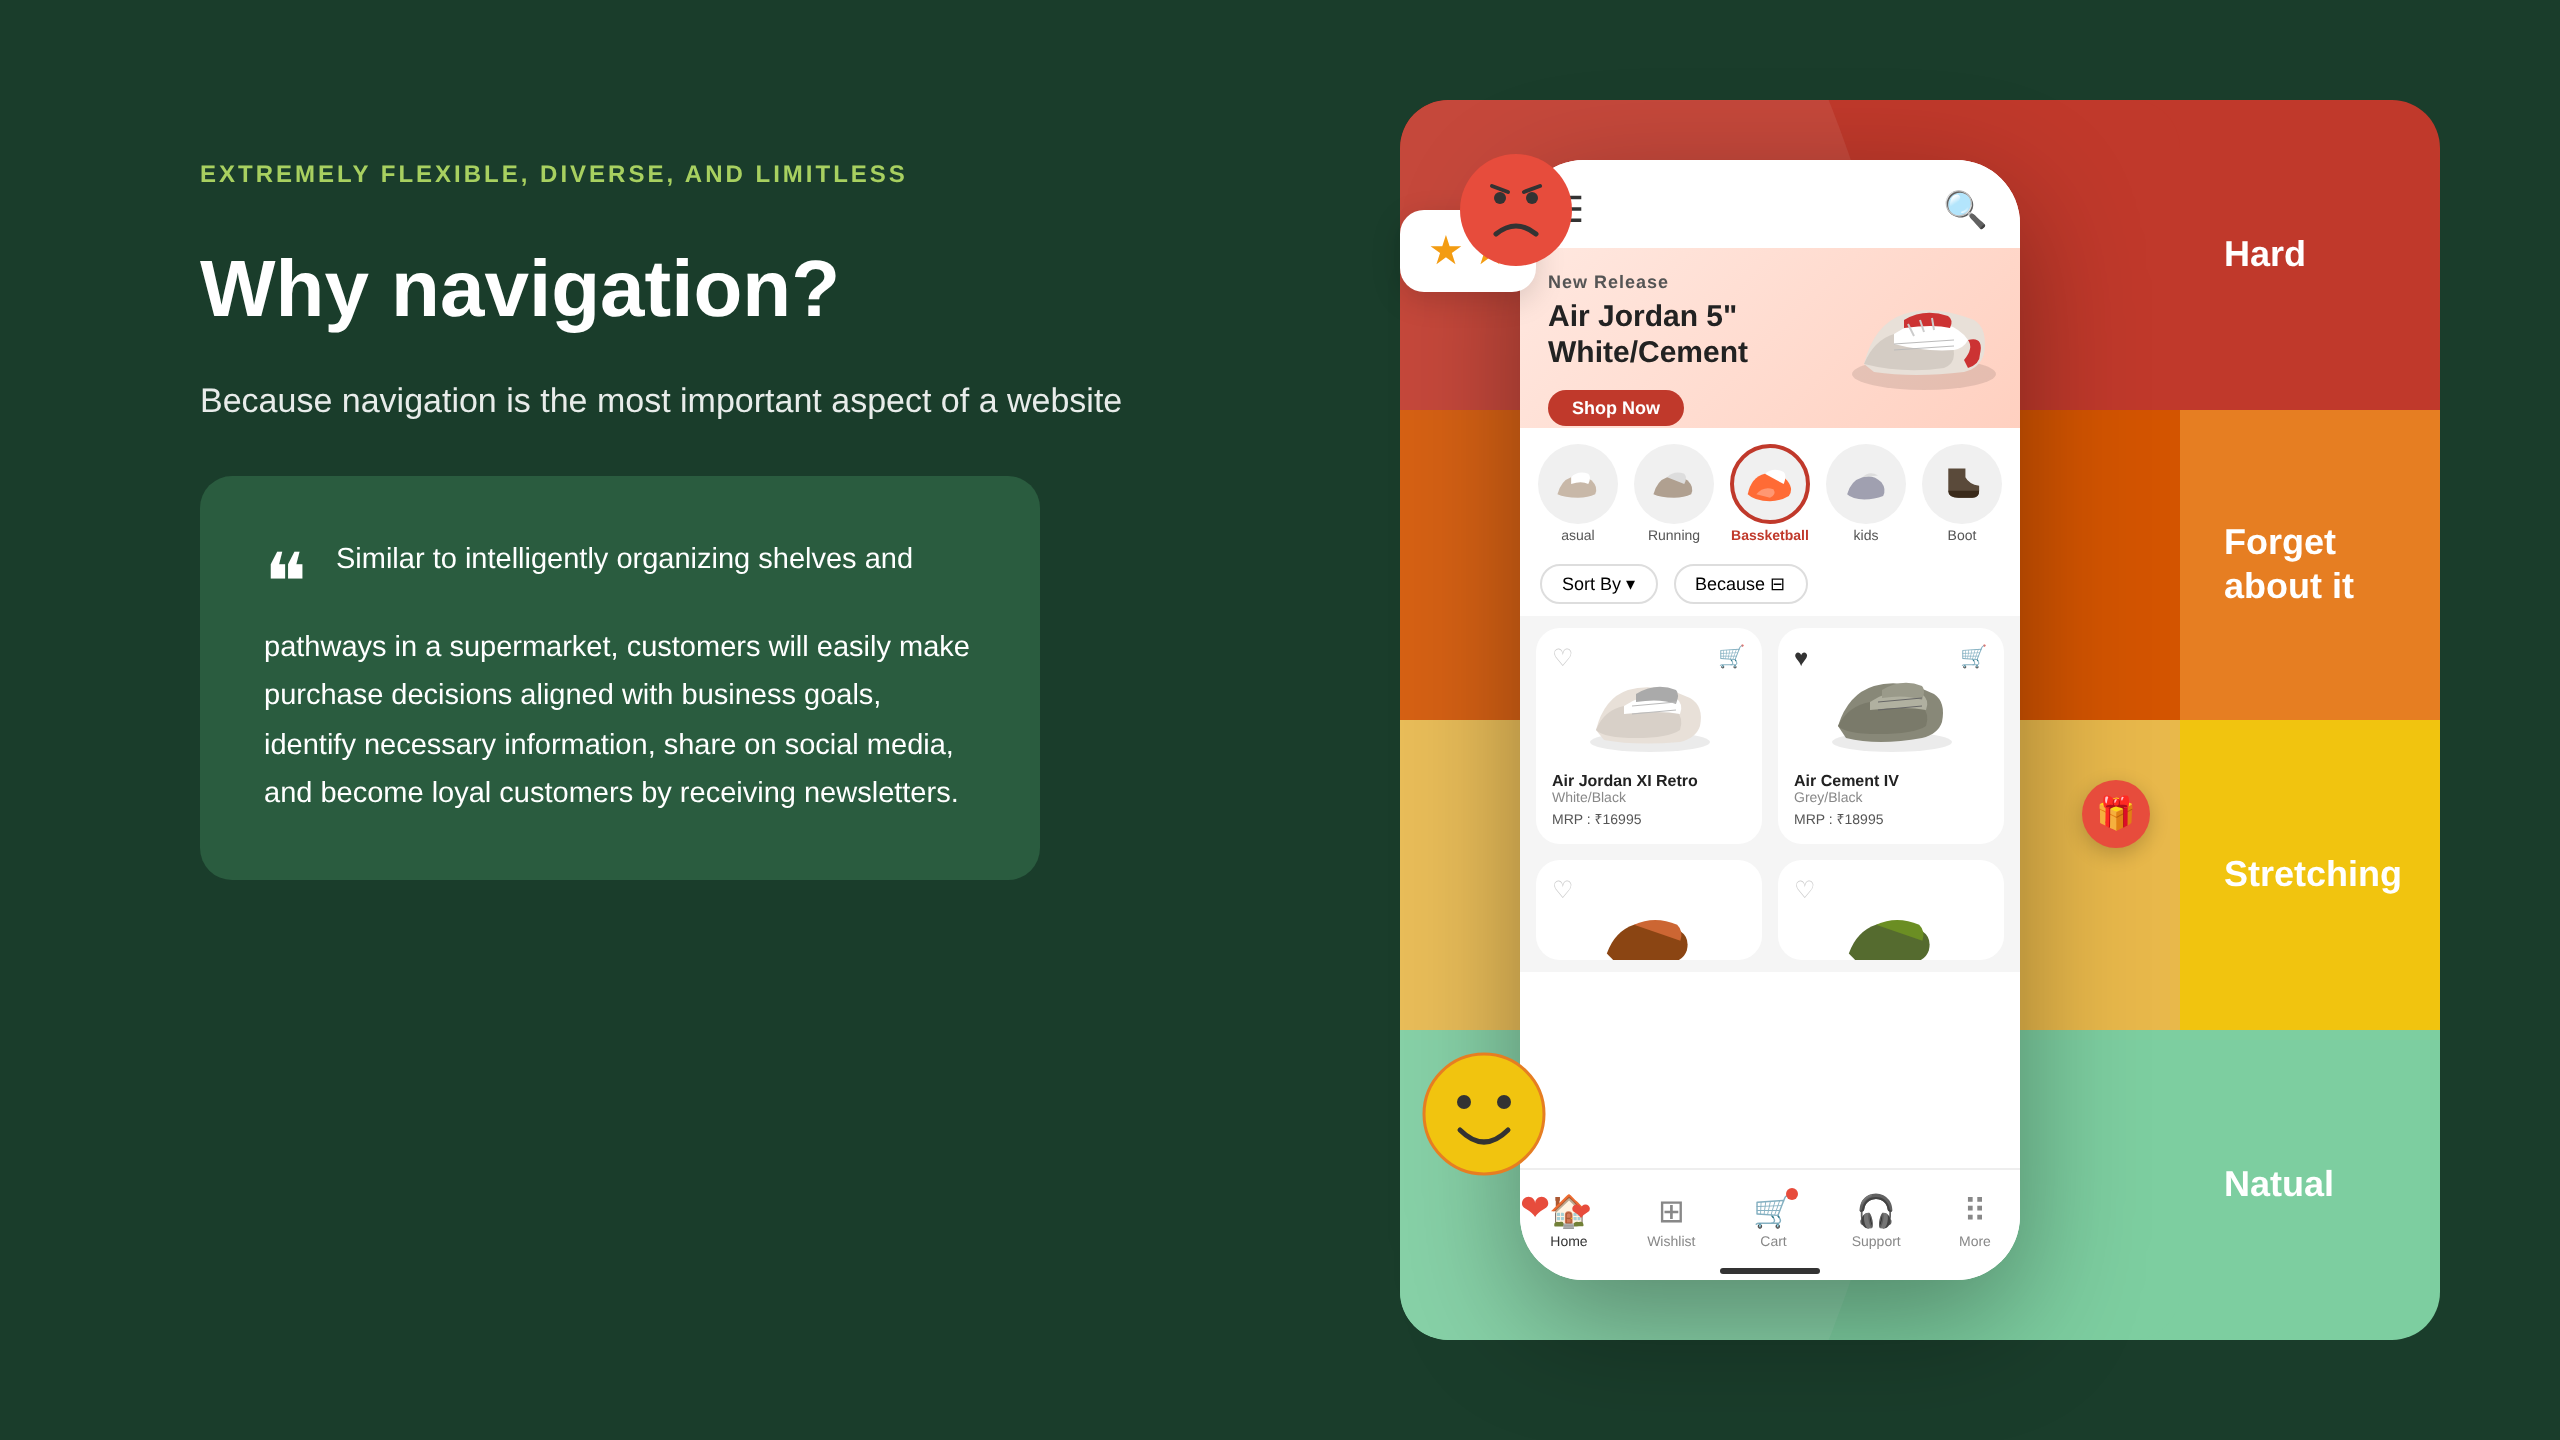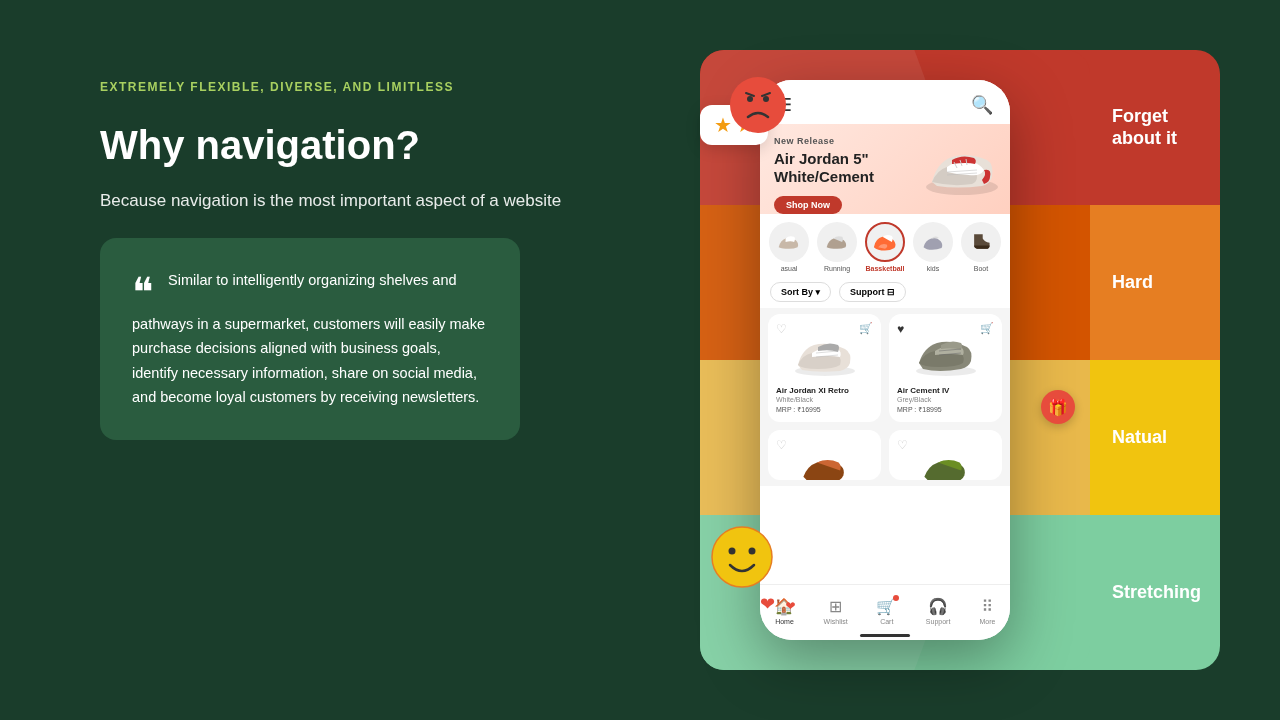--- a/index.html
+++ b/index.html
@@ -254,21 +254,20 @@
     .sort-btn, .filter-btn {
       border: 1px solid #ddd;
       background: #fff;
       border-radius: 14px;
       padding: 4px 10px;
       font-size: 9px;
       cursor: pointer;
       display: flex;
       align-items: center;
       gap: 3px;
-      font-weight: bold;
     }
 
     
     .products-grid {
       display: grid;
       grid-template-columns: 1fr 1fr;
       gap: 8px;
       padding: 6px 8px;
       background: #f5f5f5;
       overflow: hidden;
@@ -488,30 +487,30 @@
       <rect x="0" y="310" width="390" height="155" fill="#e8b84b"></rect>
 
       <rect x="0" y="465" width="390" height="155" fill="#7dcea0"></rect>
 
       <ellipse cx="-50" cy="310" rx="320" ry="550" fill="rgba(255,255,255,0.08)"></ellipse>
     </g>
   </svg>
 
   <div class="difficulty-labels">
     <div class="diff-label">
+      <span>Hard</span>
+    </div>
+    <div class="diff-label">
       <span>Forget<br>about it</span>
     </div>
     <div class="diff-label">
-      <span>Hard</span>
+      <span>Stretching</span>
     </div>
     <div class="diff-label">
       <span>Natual</span>
-    </div>
-    <div class="diff-label">
-      <span>Stretching</span>
     </div>
   </div>
 
   <div class="emoji-sad">
     <svg viewBox="0 0 60 60" width="60" height="60">
       <circle cx="30" cy="30" r="28" fill="#e74c3c"></circle>
       <circle cx="22" cy="24" r="3" fill="#333"></circle>
       <circle cx="38" cy="24" r="3" fill="#333"></circle>
       <path d="M20 42 Q30 34 40 42" stroke="#333" stroke-width="2.5" fill="none" stroke-linecap="round"></path>
 
@@ -619,21 +618,21 @@
         </div>
         <span class="cat-label">Boot</span>
       </div>
     </div>
 
     <div class="filter-bar">
       <button class="sort-btn">
         Sort By ▾
       </button>
       <button class="filter-btn">
-        Support ⊟
+        Because ⊟
       </button>
     </div>
 
     <div class="products-grid">
 
       <div class="product-card">
         <span class="heart-icon">♡</span>
         <div class="product-img">
           <svg viewBox="0 0 70 50" width="70" height="50">
             <ellipse cx="35" cy="44" rx="30" ry="5" fill="rgba(0,0,0,0.08)"></ellipse>

